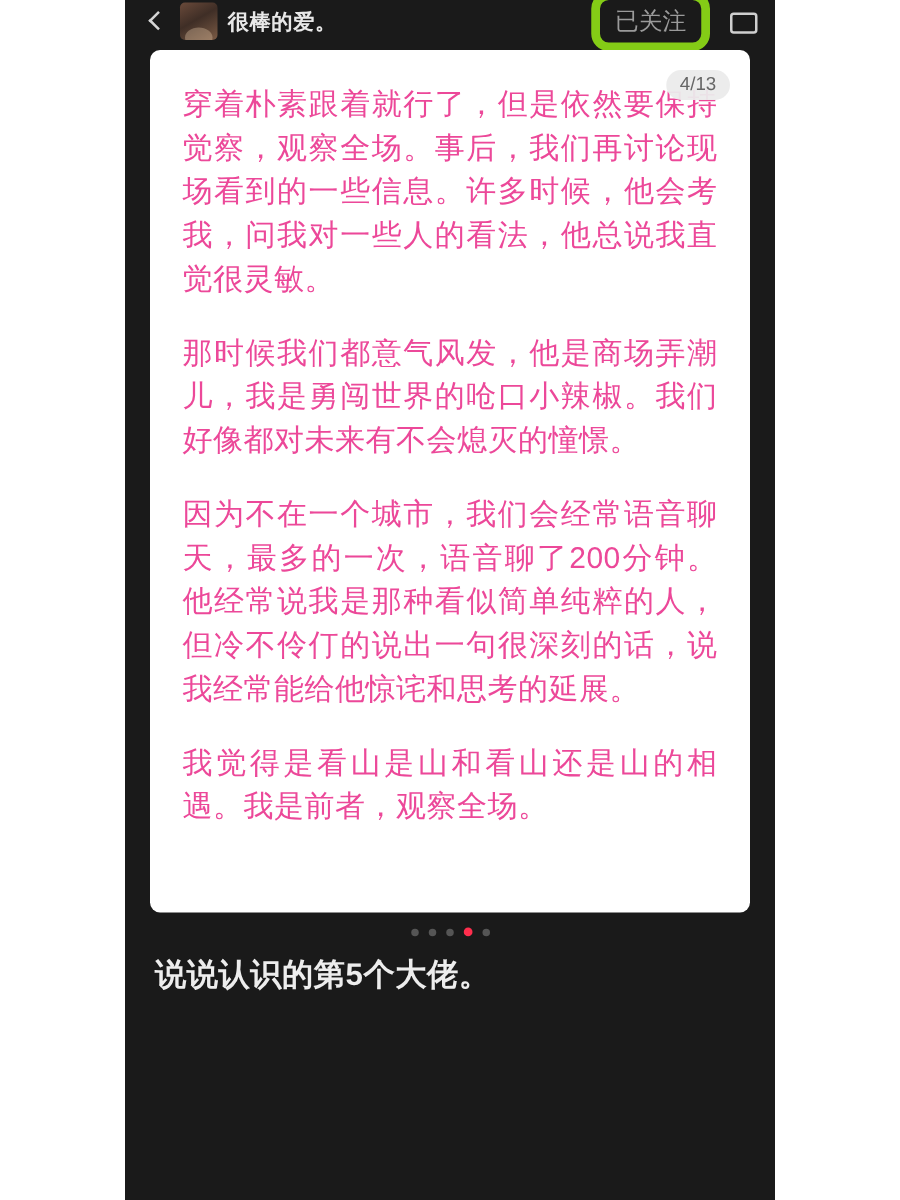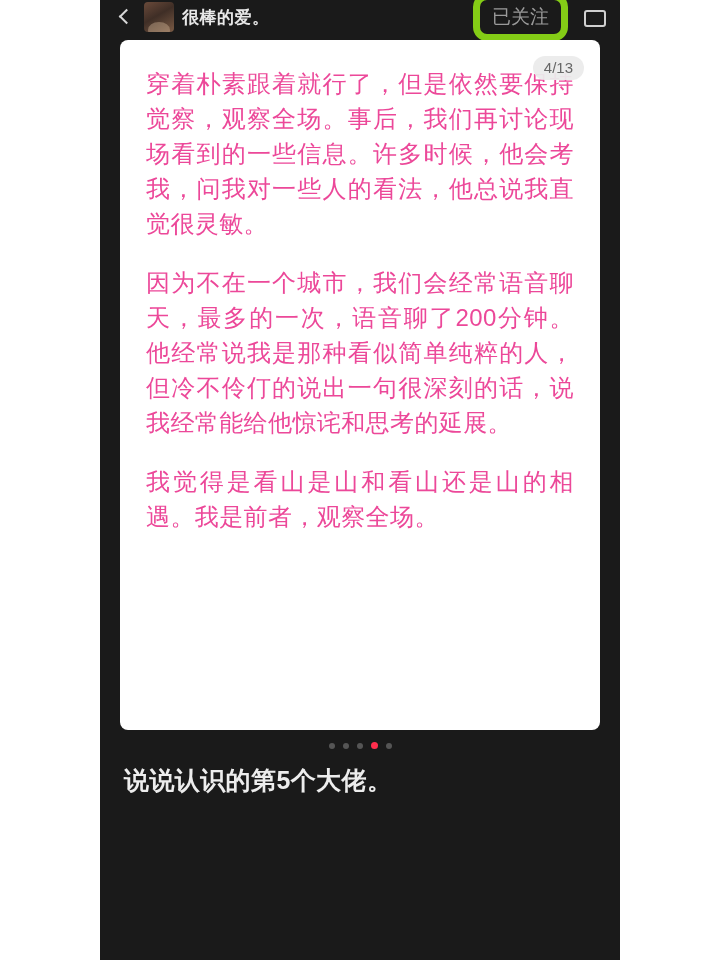--- a/index.html
+++ b/index.html
@@ -206,20 +206,21 @@
       <div class="nav-avatar"></div>
       <div class="nav-title">很棒的爱。</div>
       <div class="nav-follow">已关注</div>
       <div class="nav-share"></div>
     </div>
 
     <div class="card-wrap">
       <div class="card">
         <div class="page-counter">4/13</div>
         <p>穿着朴素跟着就行了，但是依然要保持觉察，观察全场。事后，我们再讨论现场看到的一些信息。许多时候，他会考我，问我对一些人的看法，他总说我直觉很灵敏。</p>
+        <p>那时候我们都意气风发，他是商场弄潮儿，我是勇闯世界的呛口小辣椒。我们好像都对未来有不会熄灭的憧憬。</p>
         <p>因为不在一个城市，我们会经常语音聊天，最多的一次，语音聊了200分钟。他经常说我是那种看似简单纯粹的人，但冷不伶仃的说出一句很深刻的话，说我经常能给他惊诧和思考的延展。</p>
         <p>我觉得是看山是山和看山还是山的相遇。我是前者，观察全场。</p>
       </div>
     </div>
 
     <div class="dots">
       <span class="dot"></span>
       <span class="dot"></span>
       <span class="dot"></span>
       <span class="dot active"></span>

